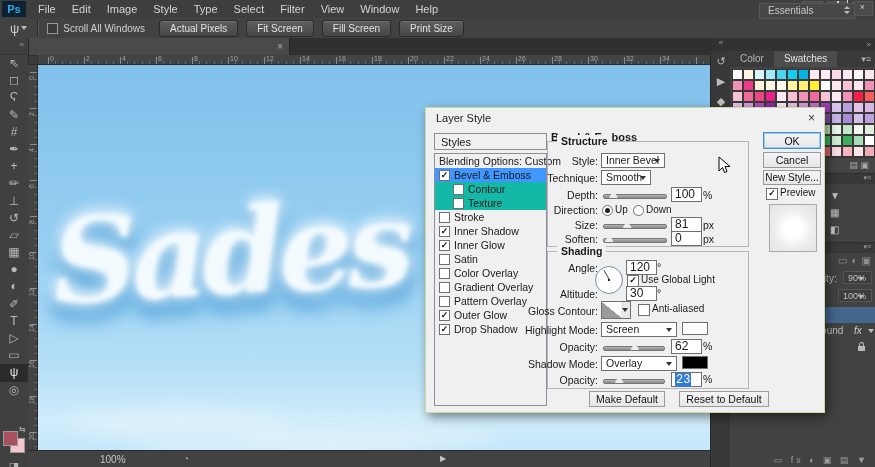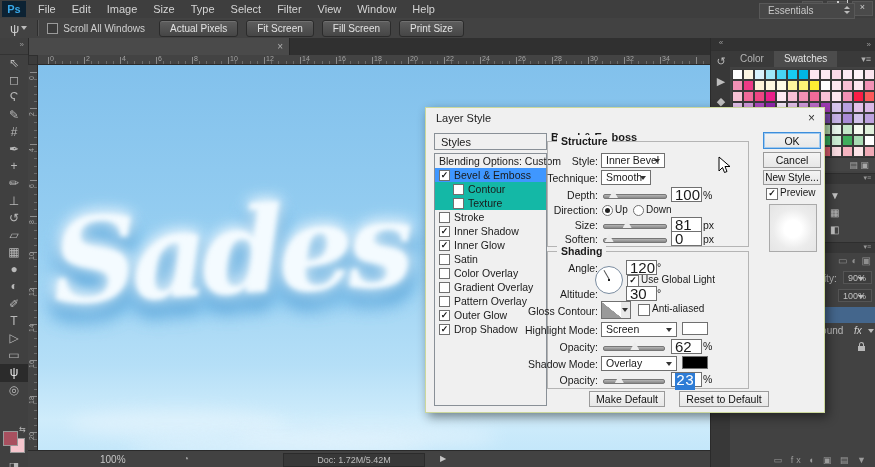--- a/index.html
+++ b/index.html
@@ -121,21 +121,21 @@
   .slbl{white-space:nowrap;}
   .fieldset{position:absolute;border:1px solid #b4b4b4;box-sizing:border-box;}
   .legend{position:absolute;background:#f0f0f0;padding:0 4px;font-weight:bold;font-size:10.5px;}
   .sec-title{position:absolute;font-weight:bold;font-size:11px;}
   .flabel{position:absolute;text-align:right;font-size:10.5px;white-space:nowrap;}
   .dd{position:absolute;height:15px;background:#fff;border:1px solid #707070;box-sizing:border-box;
       font-size:10.5px;line-height:13px;padding-left:4px;}
   .dd::after{content:"";position:absolute;right:4px;top:5px;width:0;height:0;
              border-left:3.5px solid transparent;border-right:3.5px solid transparent;border-top:4px solid #333;}
   .tinput{position:absolute;width:26px;height:13px;background:#fff;border:1px solid #707070;
-          font-size:15px;line-height:13px;padding-left:3px;}
+          font-size:12px;line-height:13px;padding-left:3px;}
   .tinput .selval{background:#2e7cd6;color:#fff;padding:0 1px;font-family:Liberation Mono, monospace;}
   .unit{position:absolute;font-size:10.5px;}
   .track{position:absolute;height:3px;background:linear-gradient(#b5b5b5,#888);border:1px solid #777;border-radius:2px;}
   .thumb{position:absolute;top:-5px;width:9px;height:8px;background:#ececec;
          clip-path:polygon(50% 0,100% 100%,0 100%);filter:drop-shadow(0 0 0.7px #444);}
   .dcb{position:absolute;width:10px;height:10px;background:#fff;border:1px solid #707070;
        font-size:9px;line-height:9px;text-align:center;font-weight:bold;color:#111;}
   .dlabel{position:absolute;font-size:10px;white-space:nowrap;}
   .radio{position:absolute;width:9px;height:9px;border:1px solid #707070;border-radius:50%;background:#fff;}
   .radio.on::after{content:"";position:absolute;left:2px;top:2px;width:5px;height:5px;border-radius:50%;background:#222;}
@@ -160,21 +160,21 @@
 <body>
 
 <div id="app">
 
   <div id="menubar" class="abs">
     <div id="ps-logo">Ps</div>
     <div id="menu-items" style="display:flex;">
         <div class="menu-item">File</div>
         <div class="menu-item">Edit</div>
         <div class="menu-item">Image</div>
-        <div class="menu-item">Size</div>
+        <div class="menu-item">Style</div>
         <div class="menu-item">Type</div>
         <div class="menu-item">Select</div>
         <div class="menu-item">Filter</div>
         <div class="menu-item">View</div>
         <div class="menu-item">Window</div>
         <div class="menu-item">Help</div>
       </div>
   </div>
   <div id="win-btns" class="abs">
     <div class="winbtn">–</div>
@@ -438,21 +438,20 @@
       <div class="lrow" style="top:96px;height:16px;">
         <span class="css-lock" style="left:128px;top:7px;"></span>
       </div>
       <div id="lpanel-footer">▭ fx ◐ ▣ ▤ ▼</div>
     </div>
   </div>
 
   <div id="statusbar" class="abs">
     <span style="position:absolute;left:72px;top:3px;">100%</span>
     <span style="position:absolute;left:155px;top:2px;color:#9a9a9a;">◔</span>
-    <div id="doc-box">Doc: 1.72M/5.42M</div>
     <span style="position:absolute;left:412px;top:3px;font-size:8px;">▶</span>
   </div>
 
   <div id="dialog" class="abs">
     <div id="dlg-title">Layer Style</div>
     <div id="dlg-close">×</div>
 
     <div id="styles-hd">Styles</div>
     <div id="styles-list">
         <div class="sitem ">

